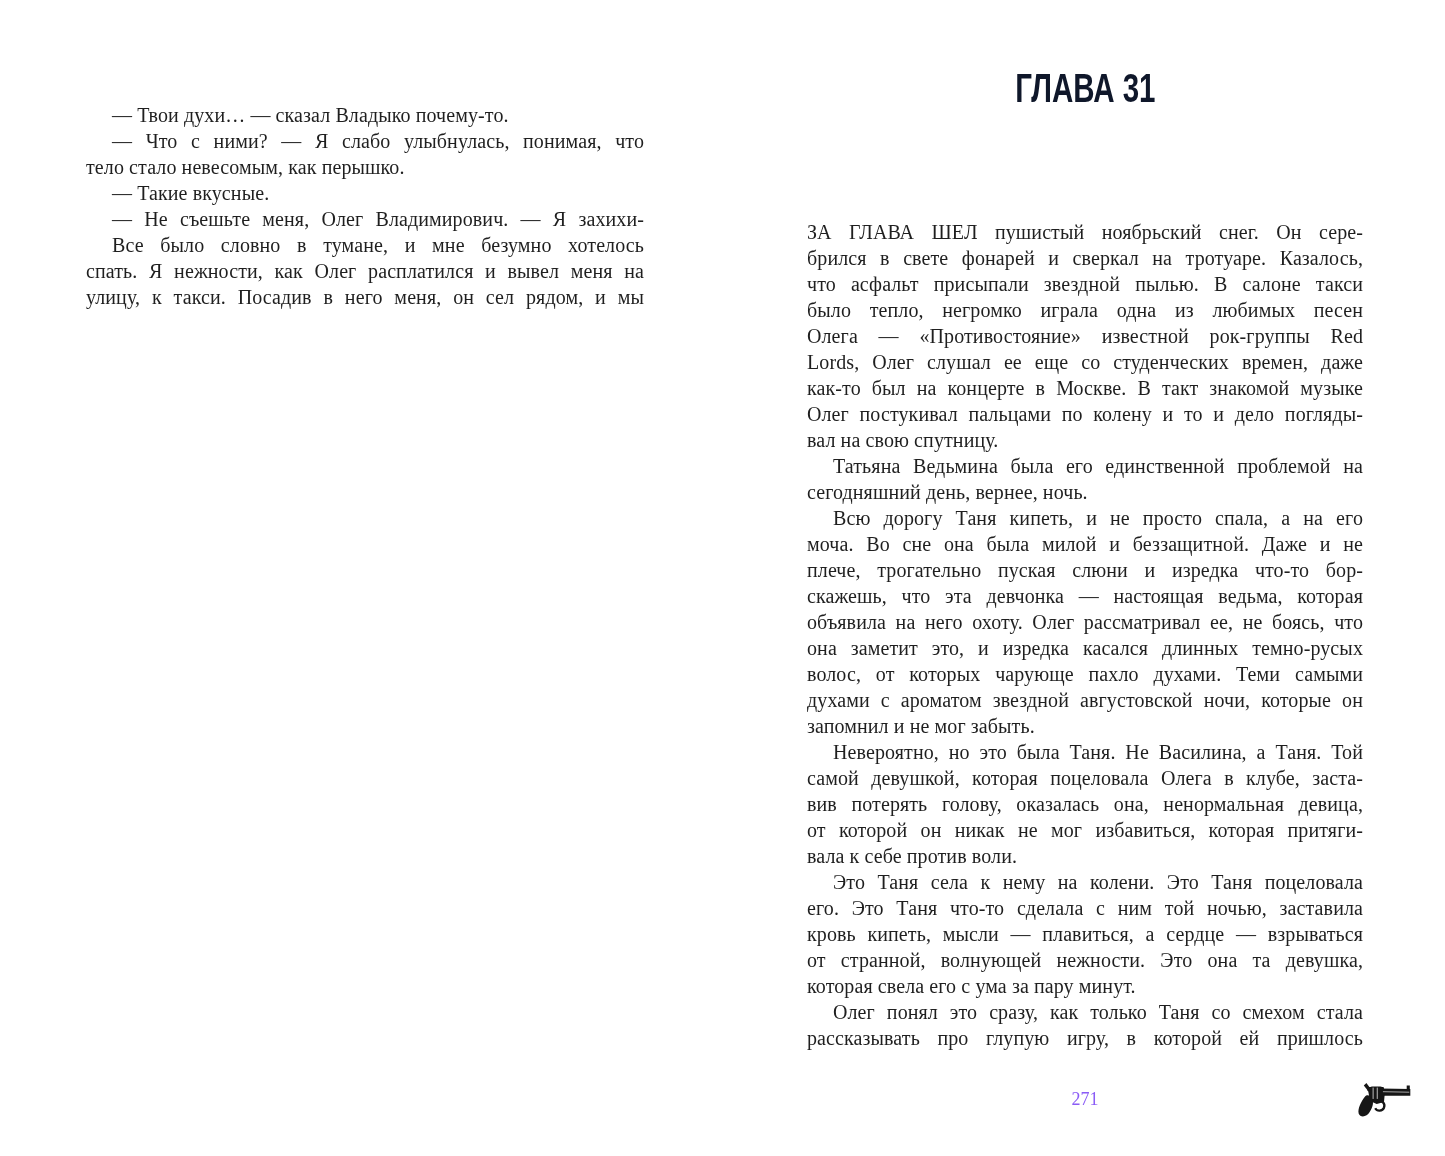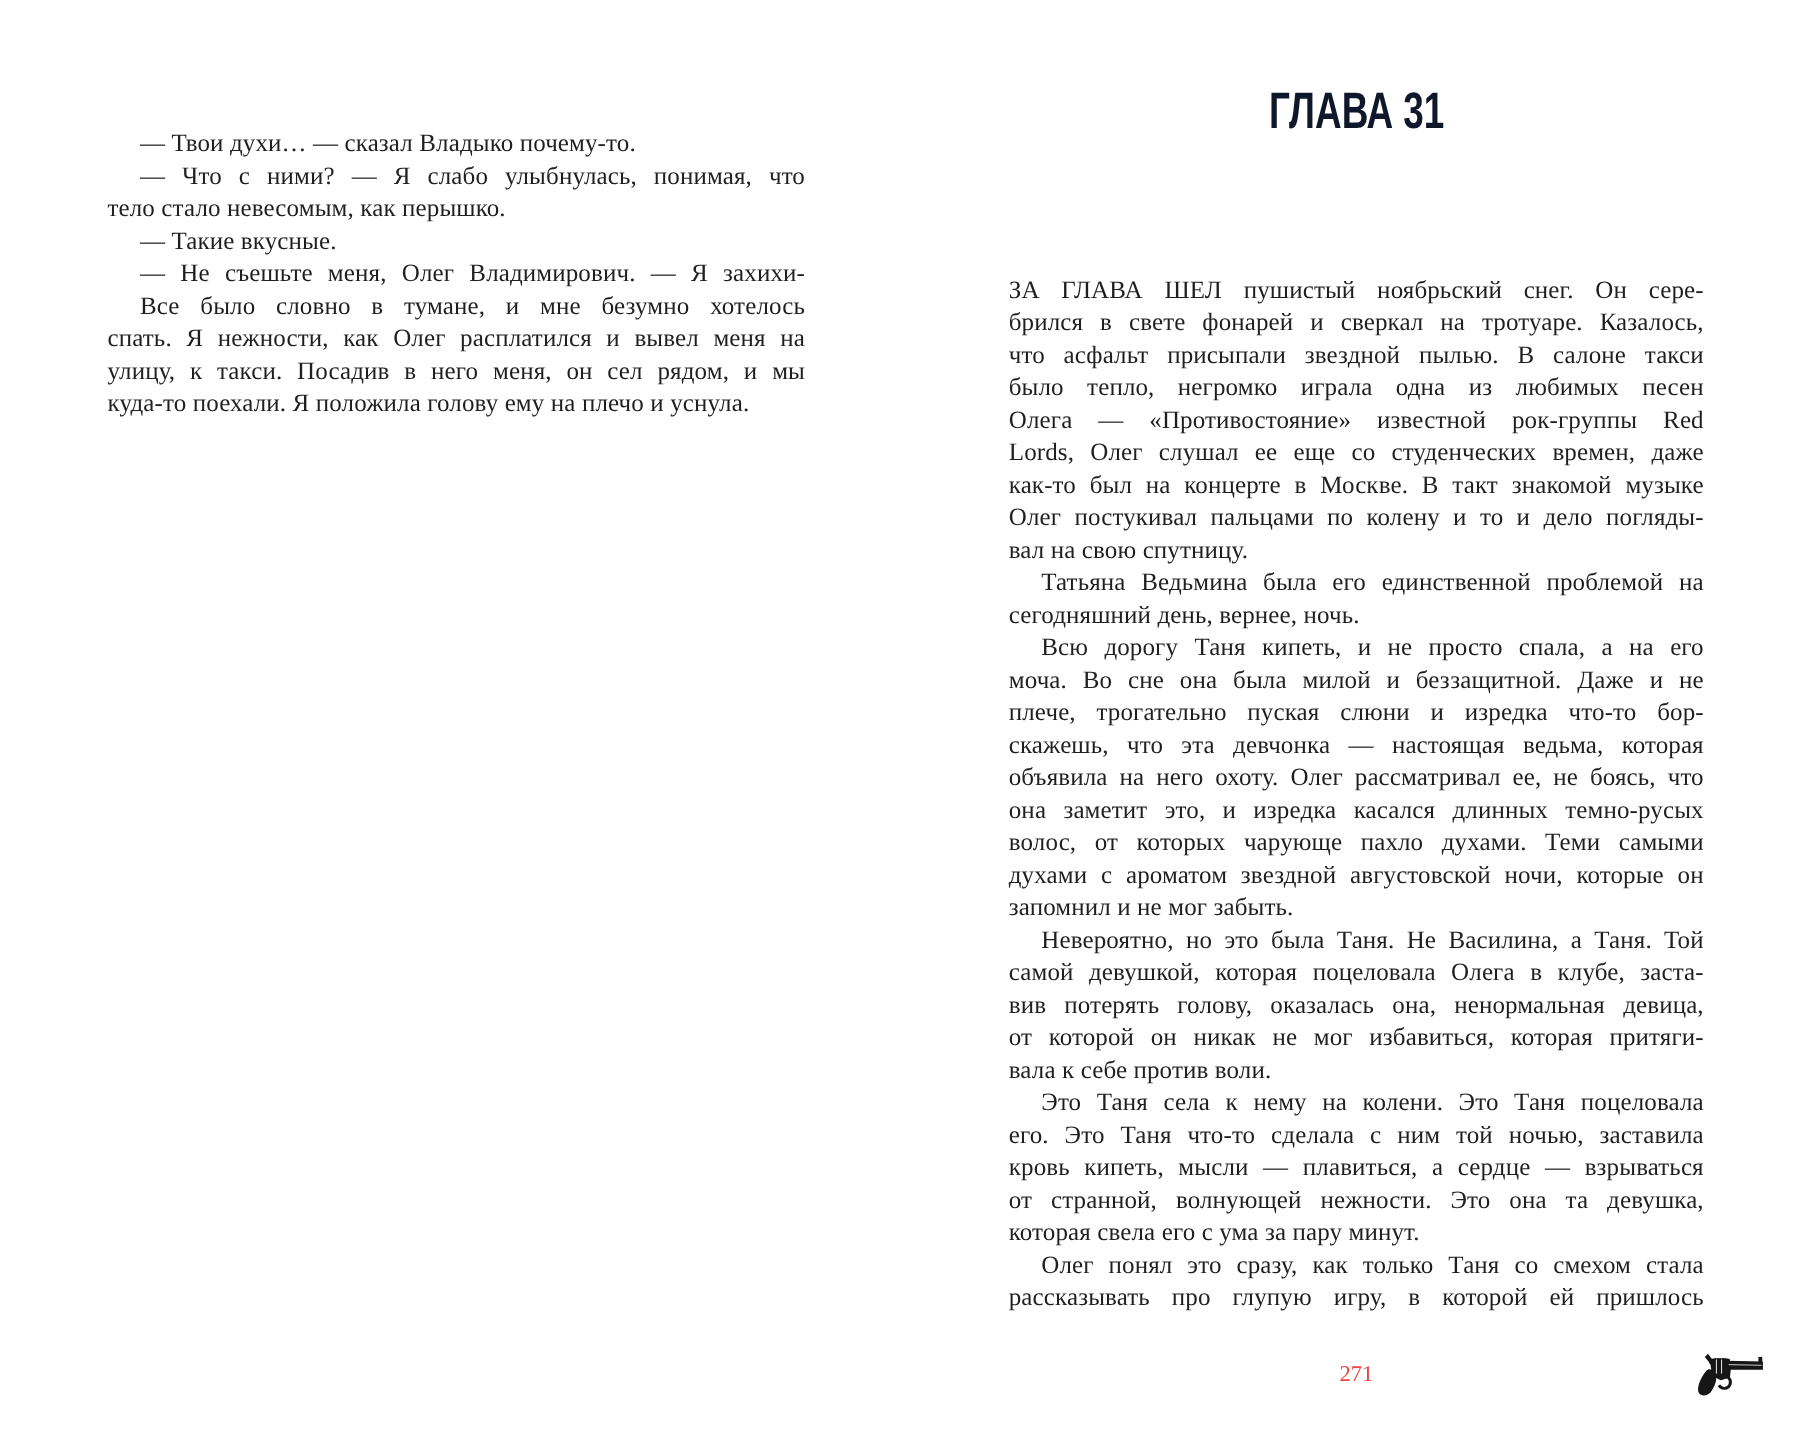--- a/index.html
+++ b/index.html
@@ -36,21 +36,21 @@
     display:inline-block;
     transform:scaleX(0.72);
     transform-origin:center;
   }
   #page-number {
     position:absolute;
     left:807px; top:1088px; width:556px;
     text-align:center;
     font-size:18px;
     line-height:22px;
-    color:#ef4444;
+    color:#8b5cf6;
   }
   #revolver {
     position:absolute;
     left:1354px; top:1080px;
     width:62px; height:42px;
   }
 </style>
 </head>
 <body style="background: rgb(255, 255, 255); color: rgb(31, 31, 31);">
 
@@ -67,21 +67,20 @@
       <div>
         <div class="line last indent">— Такие вкусные.</div>
       </div>
       <div>
         <div class="line indent">— Не съешьте меня, Олег Владимирович. — Я захихи-</div>
       </div>
       <div>
         <div class="line indent">Все было словно в тумане, и мне безумно хотелось</div>
         <div class="line">спать. Я нежности, как Олег расплатился и вывел меня на</div>
         <div class="line">улицу, к такси. Посадив в него меня, он сел рядом, и мы</div>
-        <div class="line last">куда-то поехали. Я положила голову ему на плечо и уснула.</div>
       </div>
     </div>
 
   <div id="chapter-heading">
     <span class="condensed">ГЛАВА 31</span>
   </div>
 
   <div id="right-text" class="text-block">
       <div>
         <div class="line">ЗА ГЛАВА ШЕЛ пушистый ноябрьский снег. Он сере-</div>

